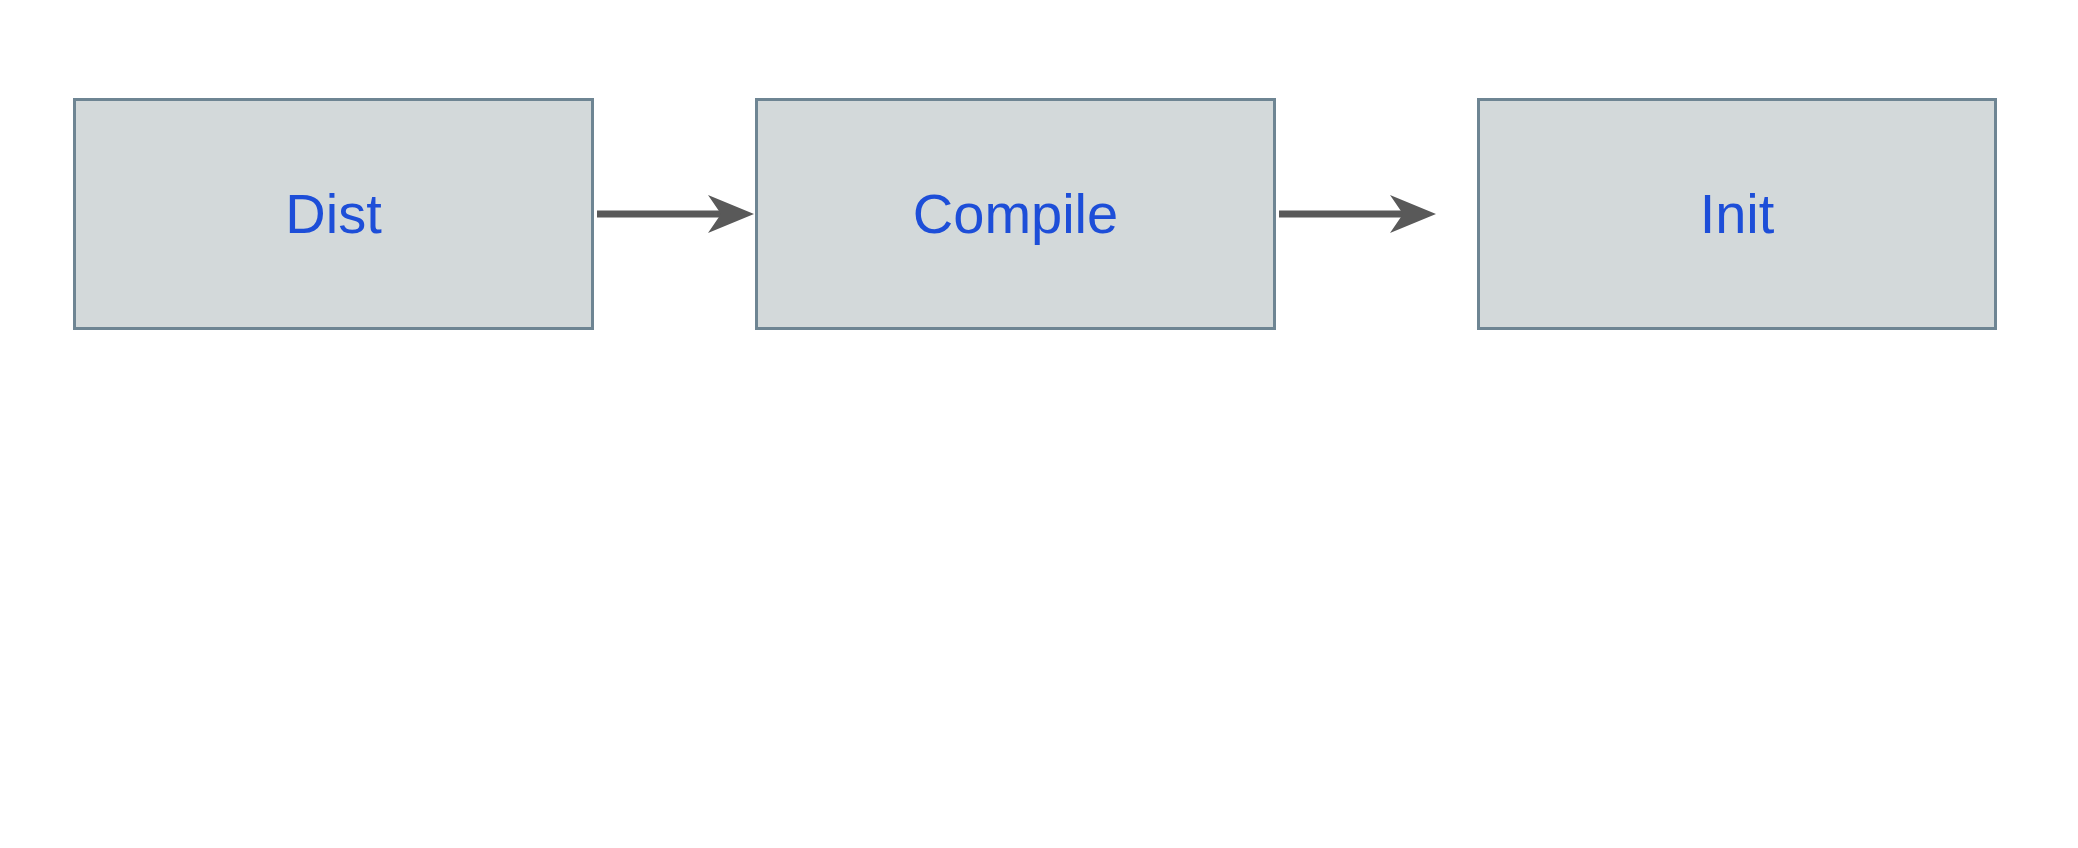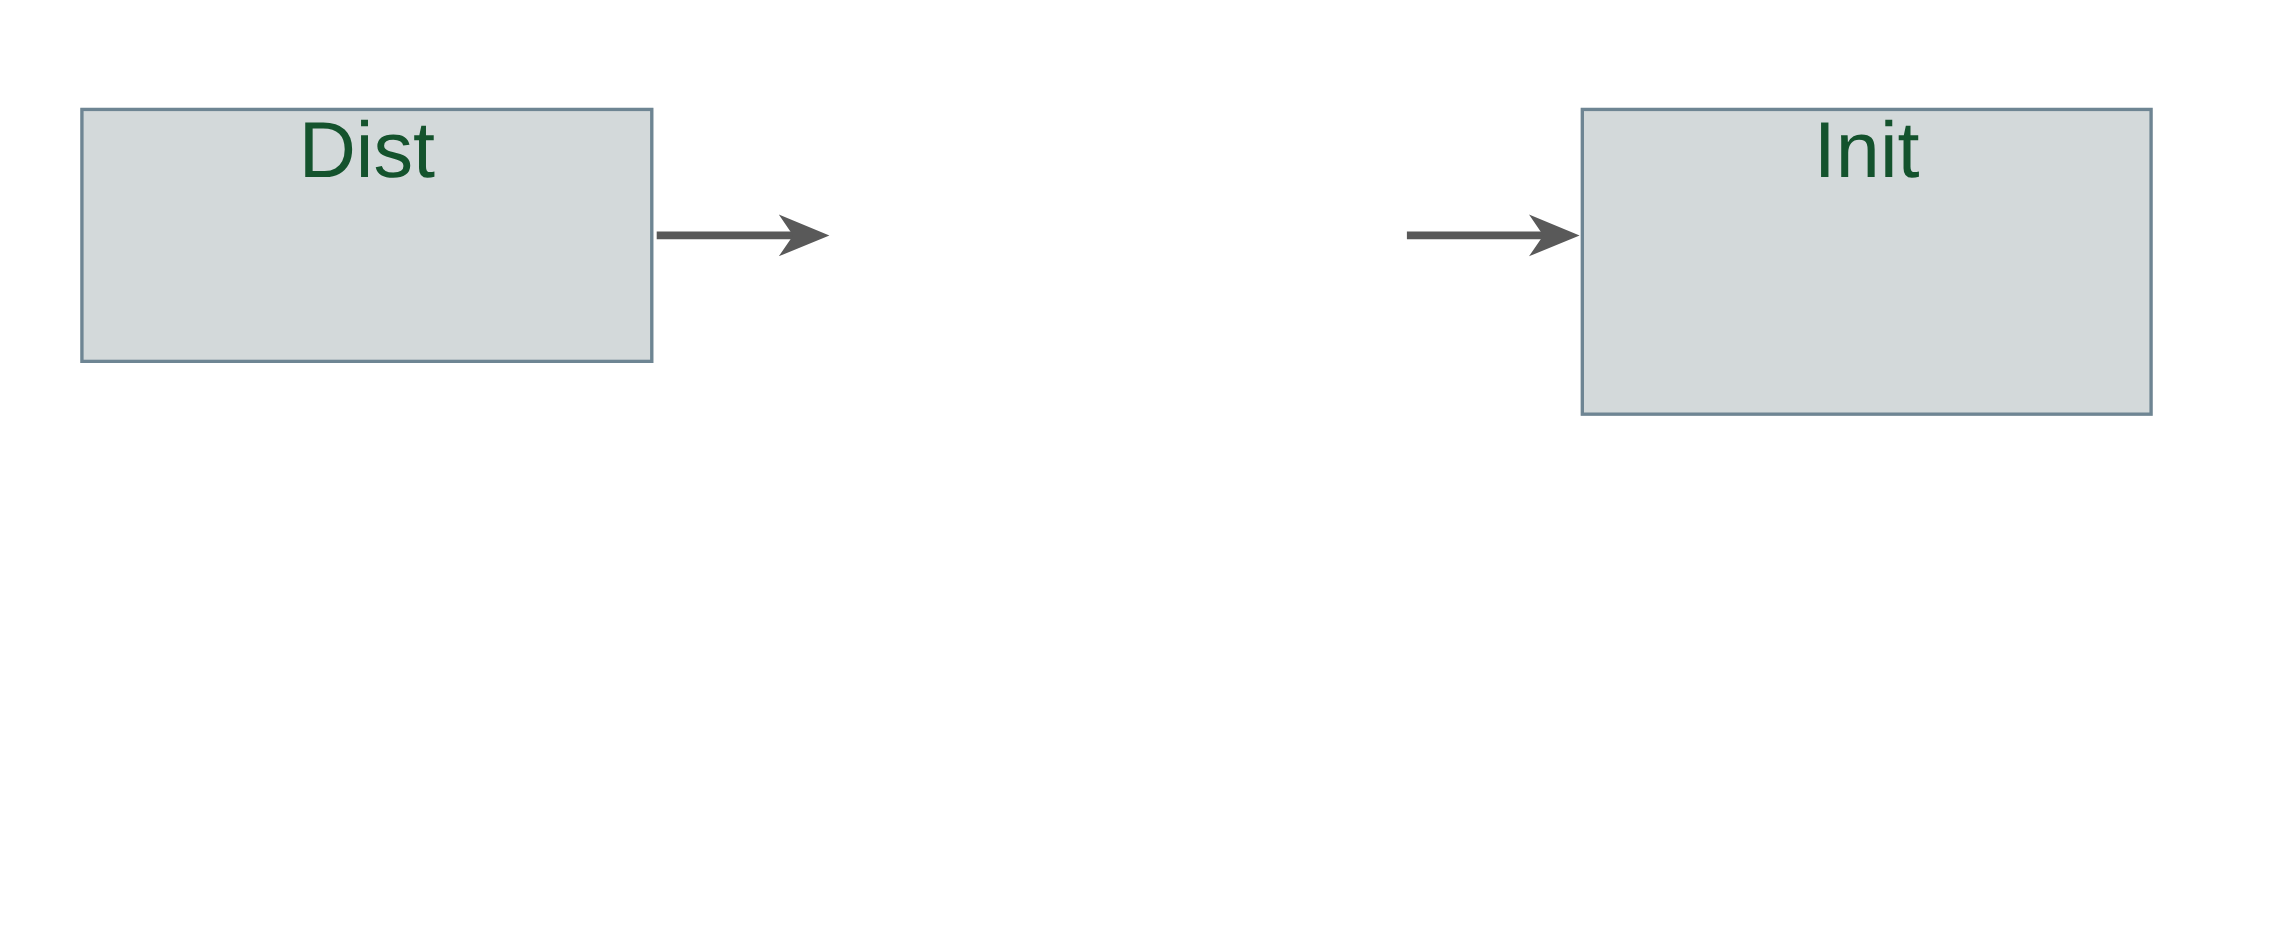--- a/index.html
+++ b/index.html
@@ -14,49 +14,52 @@
     background: #ffffff;
     font-family: "Liberation Sans", "DejaVu Sans", sans-serif;
     overflow: hidden;
   }
   .node {
     position: absolute;
     box-sizing: border-box;
     background: #d3d9da;
     border: 3px solid #6e8593;
     display: flex;
-    align-items: flex-start;
+    align-items: center;
     justify-content: center;
-    font-size: 72px;
-    color: #14532d;
+    font-size: 56px;
+    color: #1d4ed8;
     letter-spacing: 0px;
     line-height: 1;
   }
   .node-dist    { left: 73px;   top: 98px;  width: 521px; height: 232px; }
   .node-compile { left: 755px;  top: 98px;  width: 521px; height: 232px; }
-  .node-init    { left: 1437px; top: 98px;  width: 520px; height: 280px; }
+  .node-init    { left: 1477px; top: 98px;  width: 520px; height: 232px; }
   .node-clean   { left: 755px;  top: 513px; width: 521px; height: 230px; }
   .edges {
     position: absolute;
     left: 0;
     top: 0;
     width: 2078px;
     height: 848px;
     pointer-events: none;
   }
 </style>
 </head>
 <body>
 
 <div class="canvas">
 
   <div class="node node-dist">
     <span>Dist</span>
   </div>
 
+  <div class="node node-compile">
+    <span>Compile</span>
+  </div>
 
   <div class="node node-init">
     <span>Init</span>
   </div>
 
 
   <svg class="edges" width="2078" height="848" viewBox="0 0 2078 848" xmlns="http://www.w3.org/2000/svg">
 
     <g>
       <line x1="597" y1="214" x2="724" y2="214" stroke-width="7" stroke="#595959"></line>

